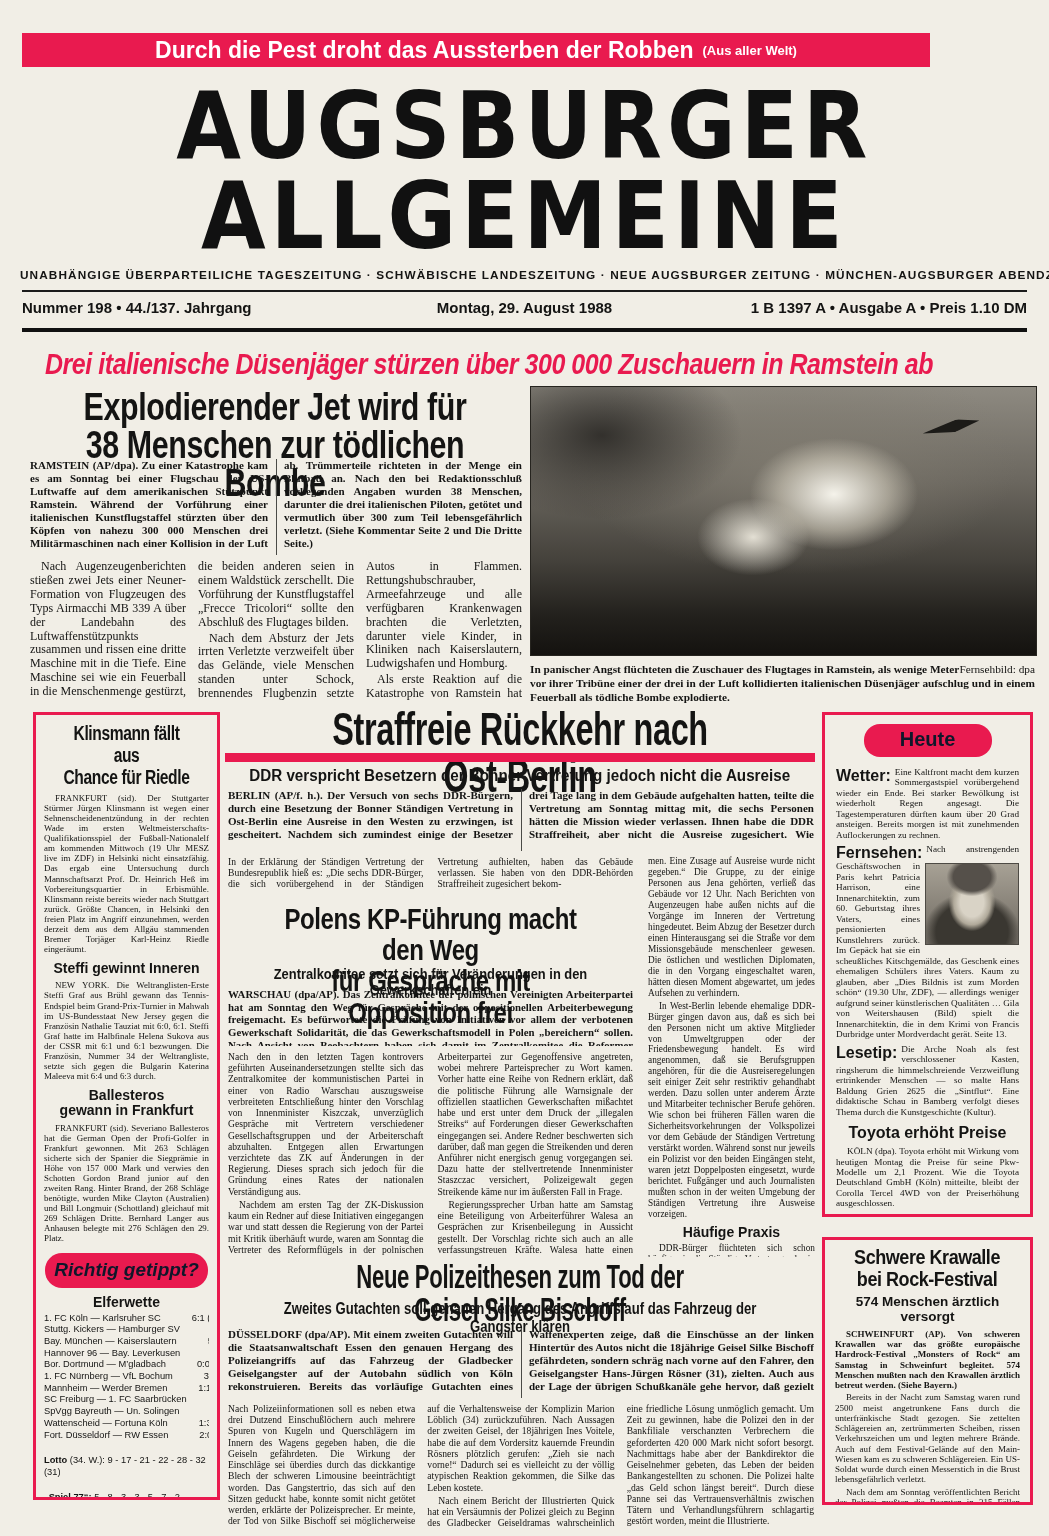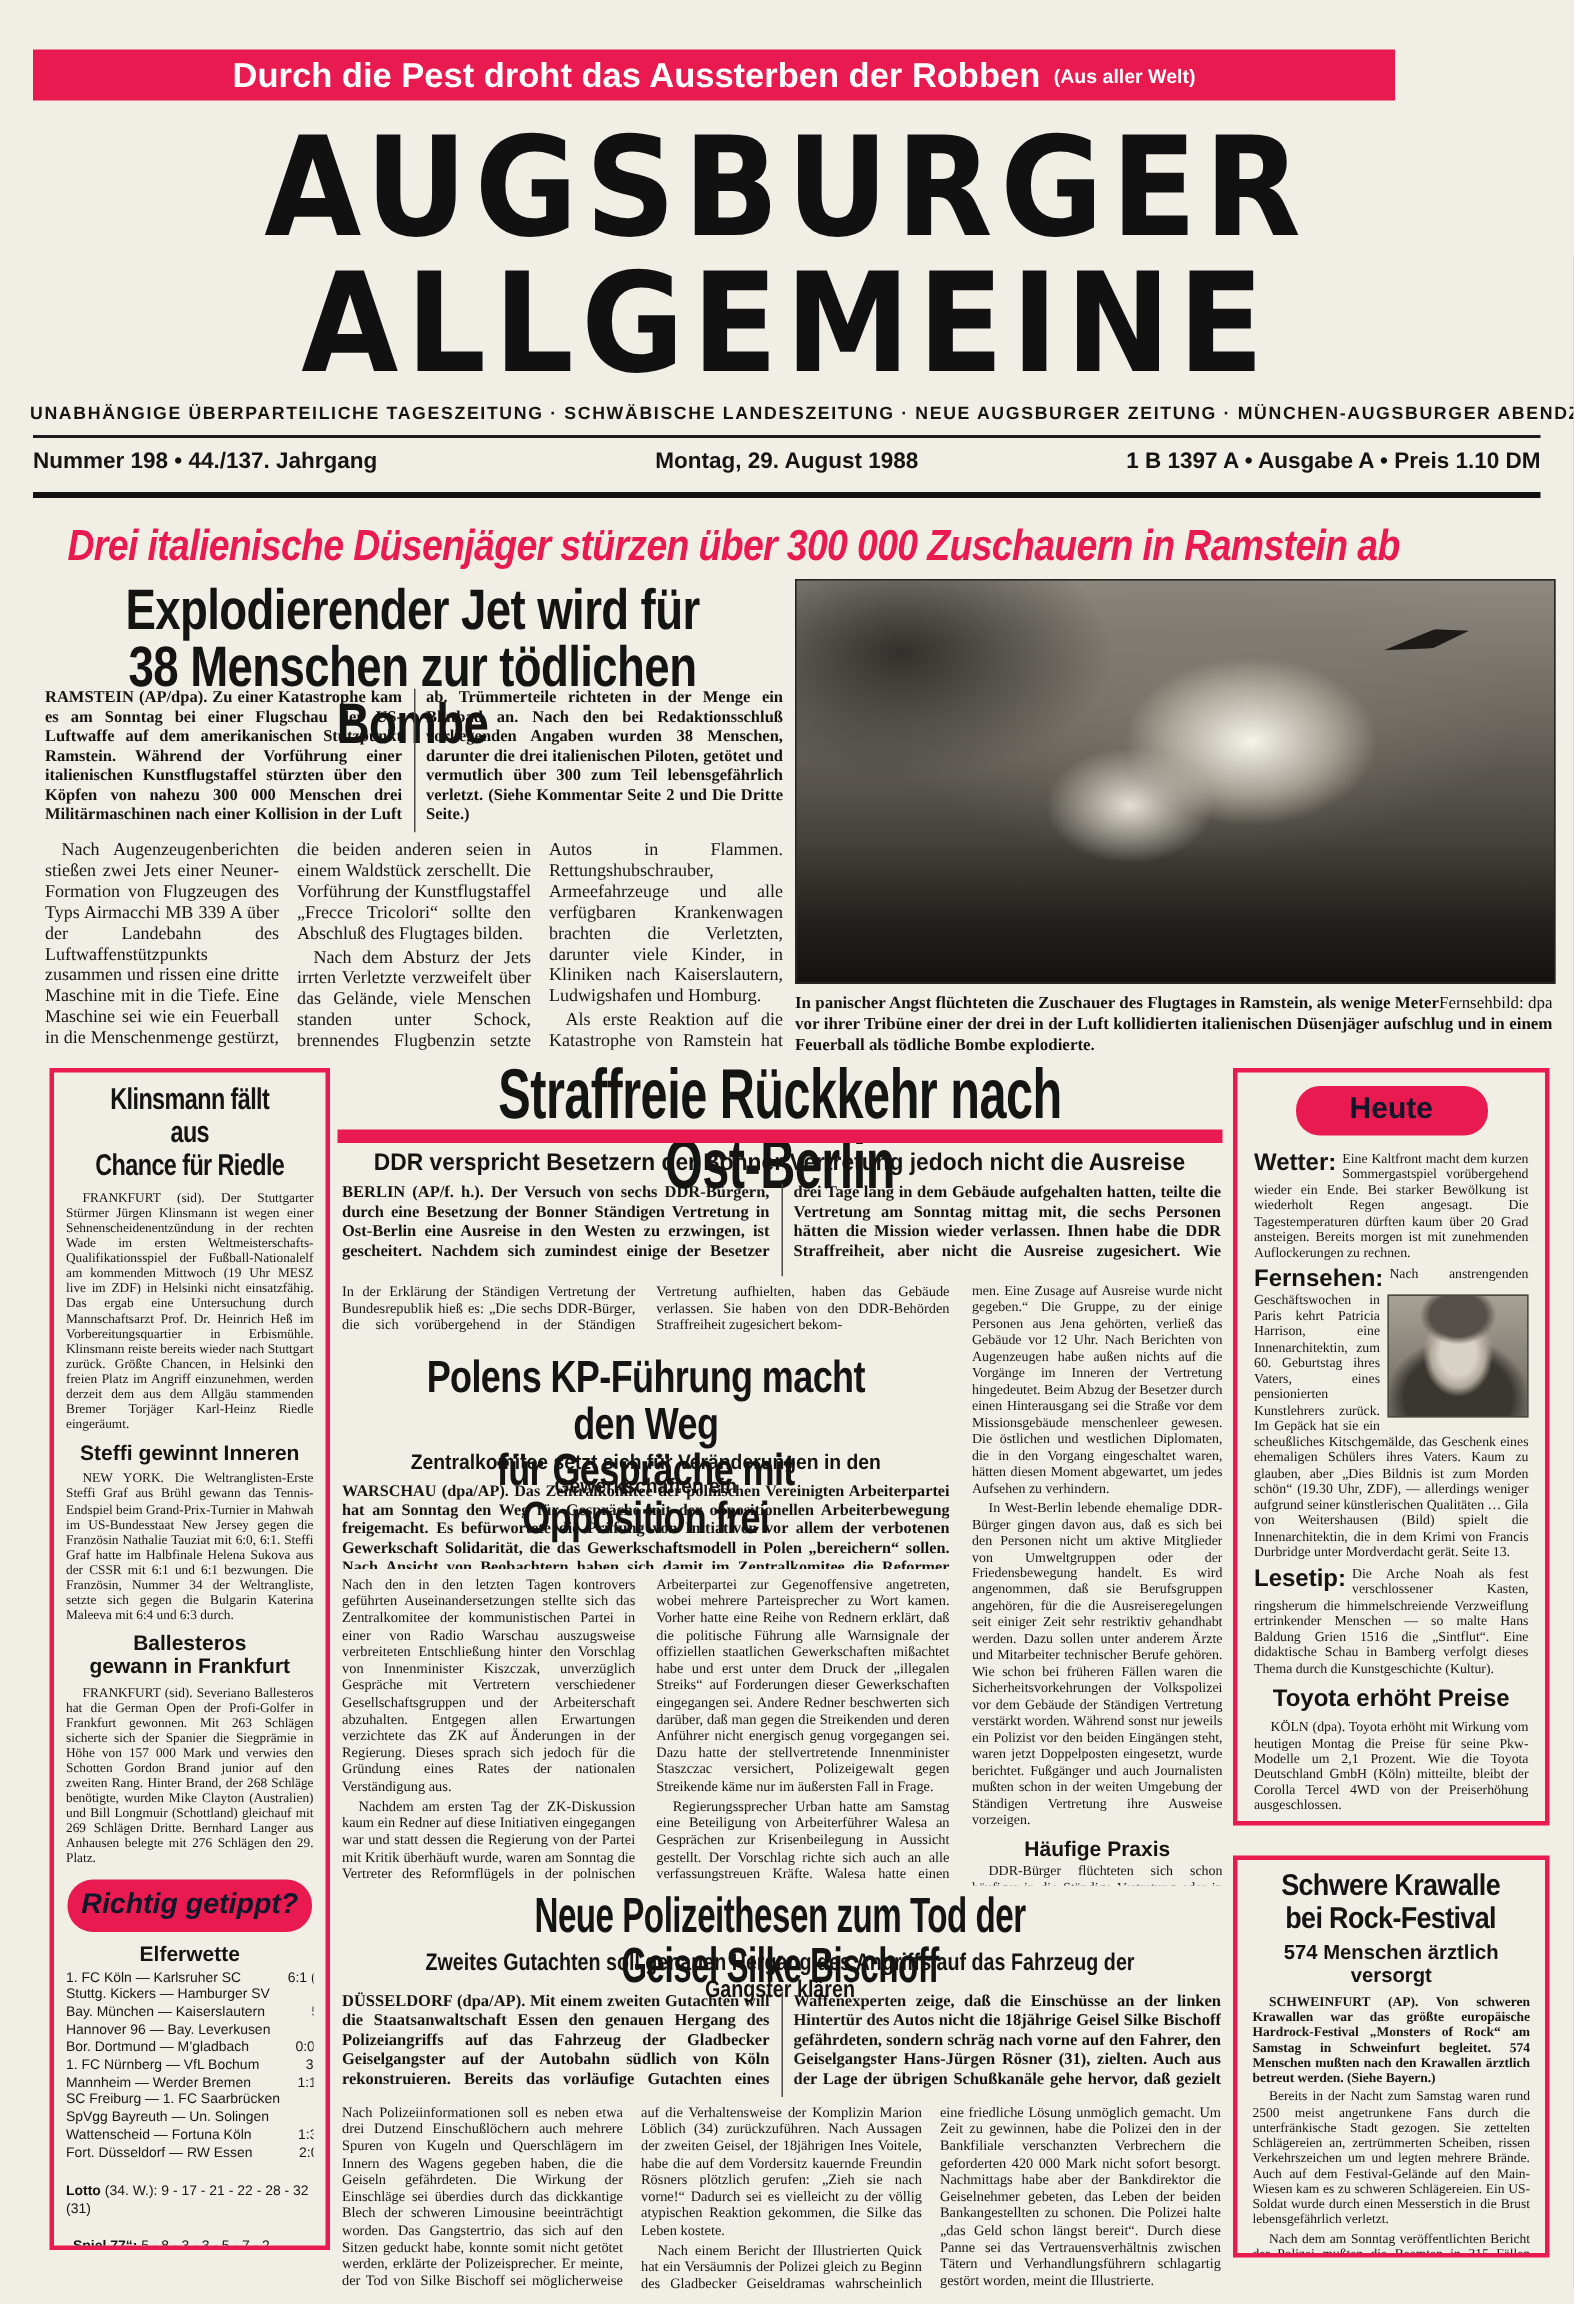--- a/index.html
+++ b/index.html
@@ -269,21 +269,21 @@
       <span class="runin">Wetter:</span>
       <span>Eine Kaltfront macht dem kurzen Sommergastspiel vorübergehend wieder ein Ende. Bei starker Bewölkung ist wiederholt Regen angesagt. Die Tagestemperaturen dürften kaum über 20 Grad ansteigen. Bereits morgen ist mit zunehmenden Auflockerungen zu rechnen.</span>
     </div>
     <div class="heute-text" style="margin-top:4px">
       <span class="runin">Fernsehen:</span>
       <span class="portrait"></span>
       <span>Nach anstrengenden Geschäftswochen in Paris kehrt Patricia Harrison, eine Innenarchitektin, zum 60. Geburtstag ihres Vaters, eines pensionierten Kunstlehrers zurück. Im Gepäck hat sie ein scheußliches Kitschgemälde, das Geschenk eines ehemaligen Schülers ihres Vaters. Kaum zu glauben, aber „Dies Bildnis ist zum Morden schön“ (19.30 Uhr, ZDF), — allerdings weniger aufgrund seiner künstlerischen Qualitäten … Gila von Weitershausen (Bild) spielt die Innenarchitektin, die in dem Krimi von Francis Durbridge unter Mordverdacht gerät. Seite 13.</span>
     </div>
     <div class="heute-text" style="margin-top:4px">
       <span class="runin">Lesetip:</span>
-      <span>Die Arche Noah als fest verschlossener Kasten, ringsherum die himmelschreiende Verzweiflung ertrinkender Menschen — so malte Hans Baldung Grien 1516 die „Sintflut“. Eine didaktische Schau in Bamberg verfolgt dieses Thema durch die Kunstgeschichte (Kultur).</span>
+      <span>Die Arche Noah als fest verschlossener Kasten, ringsherum die himmelschreiende Verzweiflung ertrinkender Menschen — so malte Hans Baldung Grien 2625 die „Sintflut“. Eine didaktische Schau in Bamberg verfolgt dieses Thema durch die Kunstgeschichte (Kultur).</span>
     </div>
     <div class="toyota-head">Toyota erhöht Preise</div>
     <p class="heute-text">KÖLN (dpa). Toyota erhöht mit Wirkung vom heutigen Montag die Preise für seine Pkw-Modelle um 2,1 Prozent. Wie die Toyota Deutschland GmbH (Köln) mitteilte, bleibt der Corolla Tercel 4WD von der Preiserhöhung ausgeschlossen.</p>
   </div>
 
   <div class="abs rbox krawbox clip">
     <div class="cx h-kraw">
       <span>Schwere Krawalle
 bei Rock-Festival</span>
     </div>

